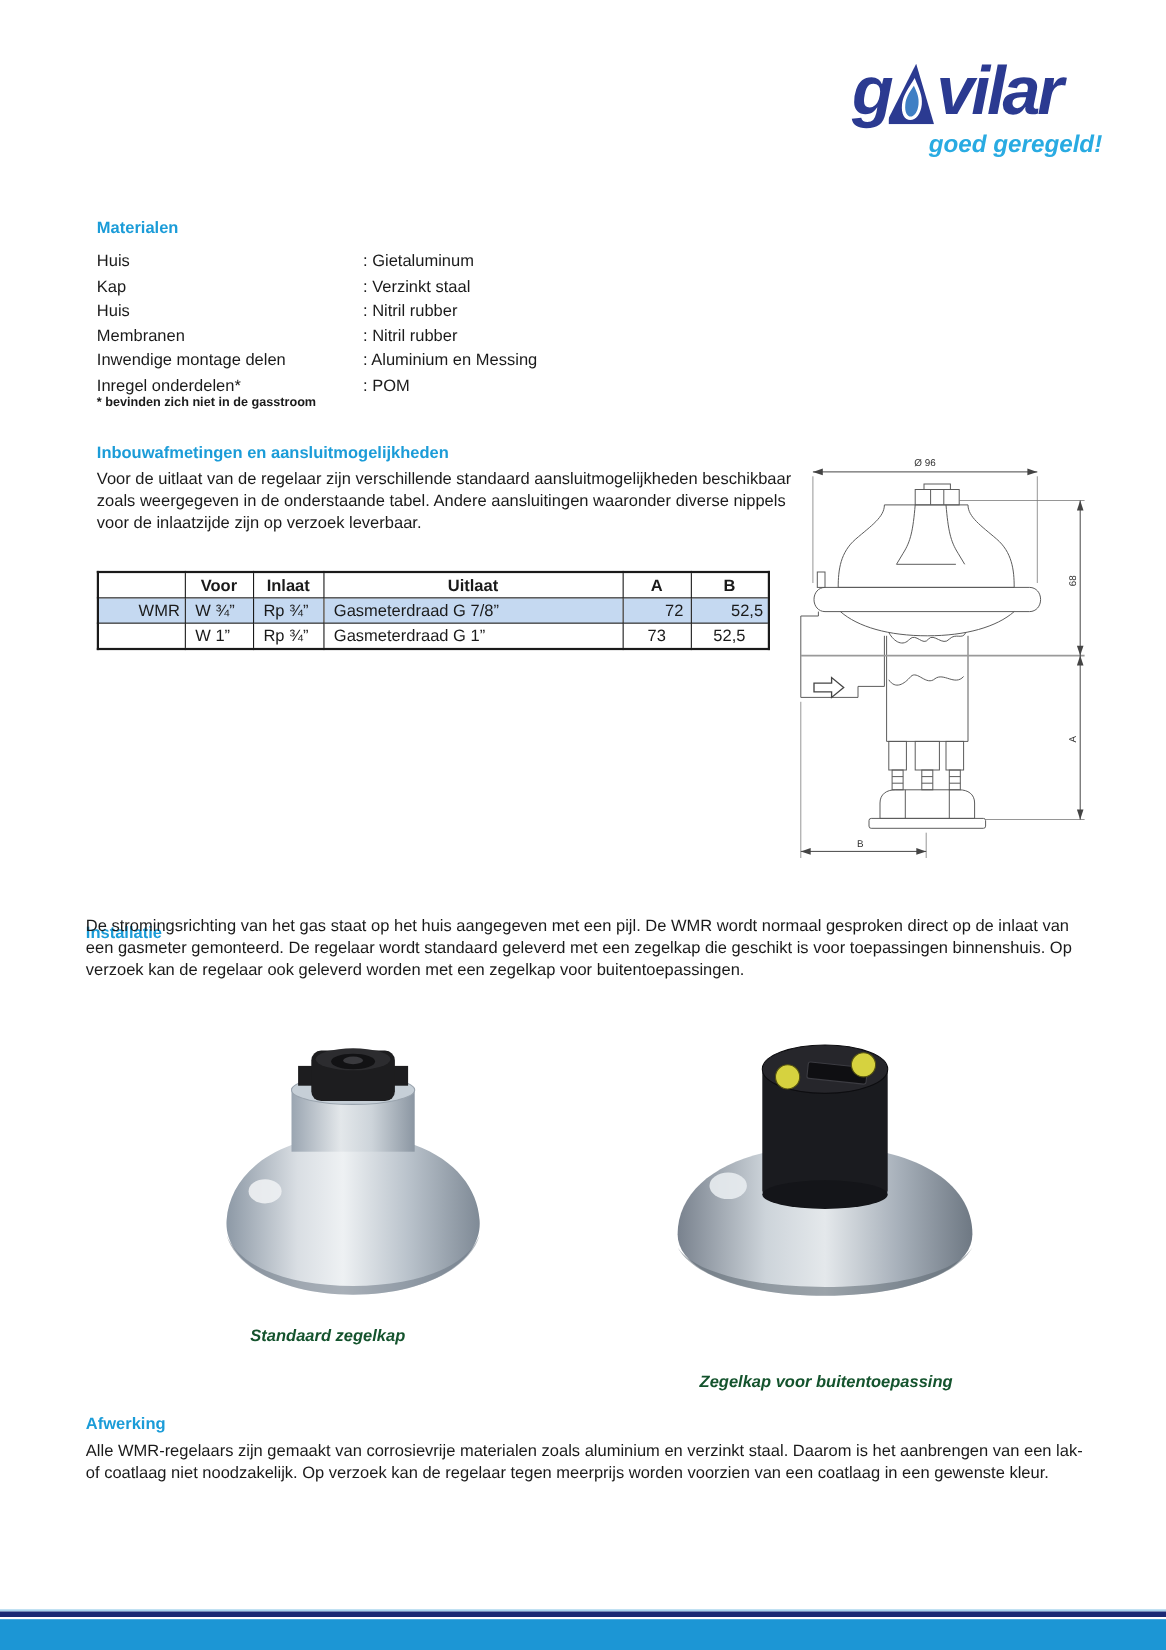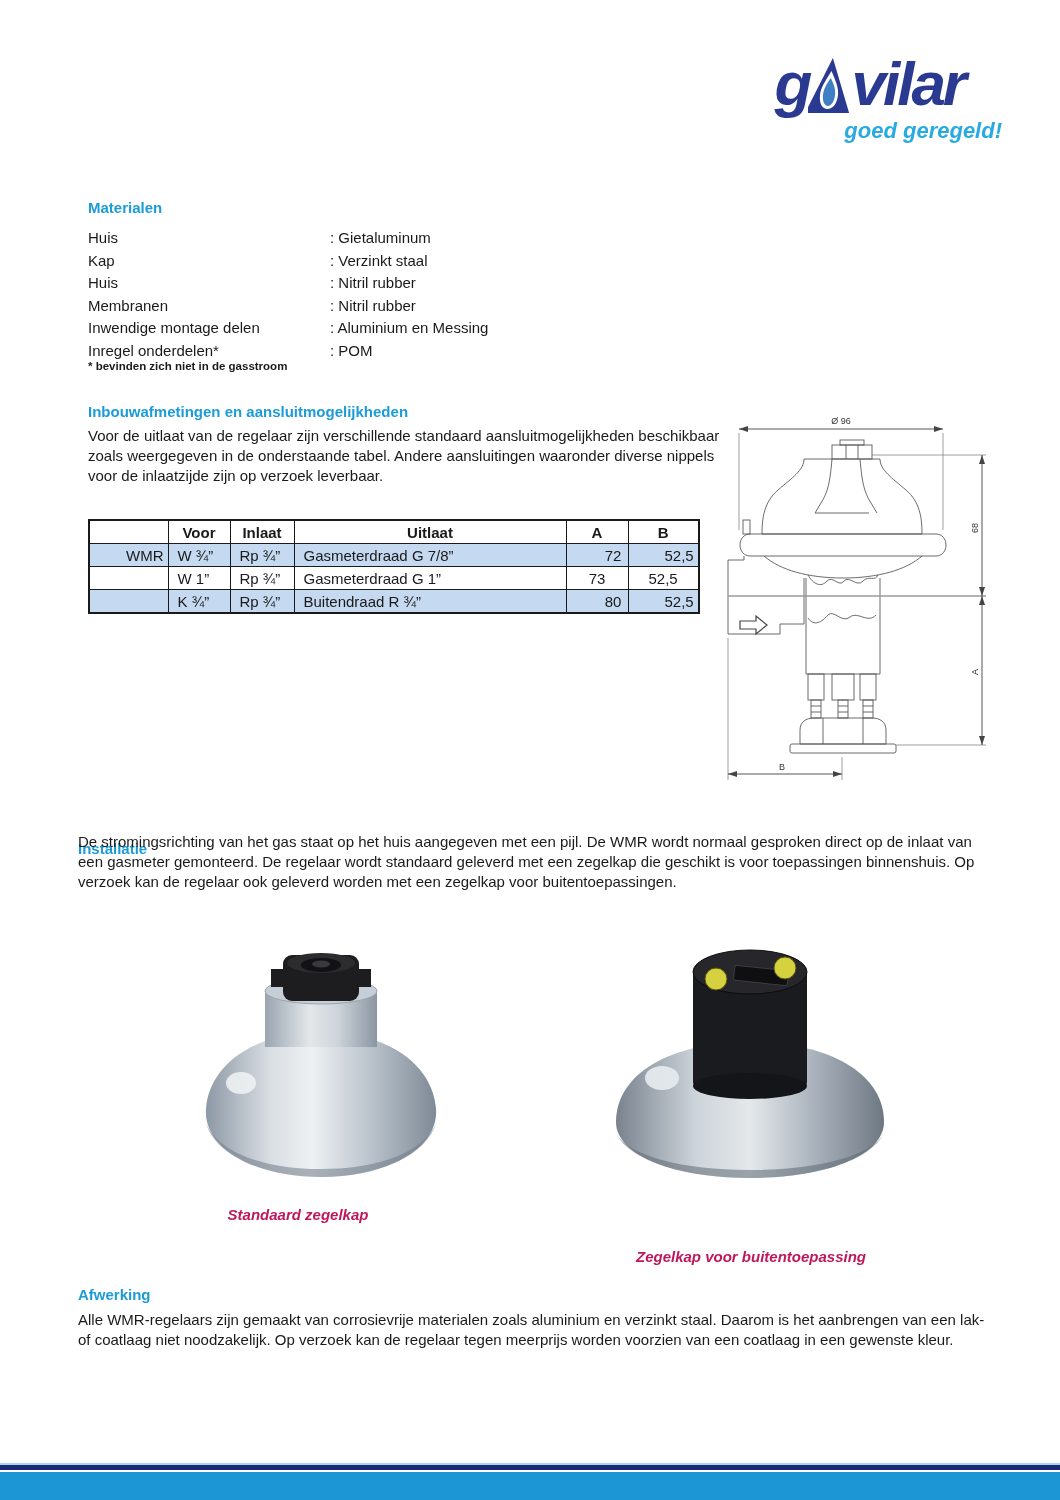--- a/index.html
+++ b/index.html
@@ -37,21 +37,21 @@
   .col-l{text-align:left;padding-left:9px !important;}
   tr.hl td{background:#c5d9f1;padding-left:36px;}
 
   
   .drawing{position:absolute;left:720px;top:412px;width:287px;height:382px;}
 
   
   .photo-std{position:absolute;left:185px;top:933px;width:272px;height:255px;}
   .photo-out{position:absolute;left:598px;top:926px;width:302px;height:262px;}
   .caption{position:absolute;top:1206px;font-size:15px;font-weight:bold;font-style:italic;
-           color:#be185d;text-align:center;}
+           color:#14532d;text-align:center;}
   .caption-left{left:152px;width:292px;}
   .caption-right{left:600px;width:302px;margin-top:42px;}
 
   
   .footer-light{position:absolute;left:0;bottom:35px;width:100%;height:2px;background:#a8d4ee;}
   .footer-navy{position:absolute;left:0;bottom:30px;width:100%;height:5px;background:#1b2a75;}
   .footer-gap{position:absolute;left:0;bottom:28px;width:100%;height:2px;background:#ffffff;}
   .footer-blue{position:absolute;left:0;bottom:0;width:100%;height:28px;background:#1c96d5;}
 
   svg text{font-family:"Liberation Sans",sans-serif;}
@@ -134,28 +134,20 @@
         <td class="col-c">52,5</td>
       </tr>
       <tr>
         <td class="col-c"></td>
         <td class="col-l">W 1”</td>
         <td class="col-l">Rp ¾”</td>
         <td class="col-l">Gasmeterdraad  G 1”</td>
         <td class="col-c">73</td>
         <td class="col-c">52,5</td>
       </tr>
-      <tr class="hl">
-        <td class="col-c"></td>
-        <td class="col-l">K ¾”</td>
-        <td class="col-l">Rp ¾”</td>
-        <td class="col-l">Buitendraad R ¾”</td>
-        <td class="col-c">80</td>
-        <td class="col-c">52,5</td>
-      </tr>
     </tbody>
   </table>
 
   <div class="drawing">
     <svg width="287" height="382" viewBox="0 0 287 382">
       <g stroke="#5a5a5a" stroke-width="0.9" fill="none">
 
         <rect x="112" y="33" width="40" height="14"></rect>
         <rect x="120" y="28" width="24" height="5"></rect>
         <line x1="126" y1="33" x2="126" y2="47"></line>

